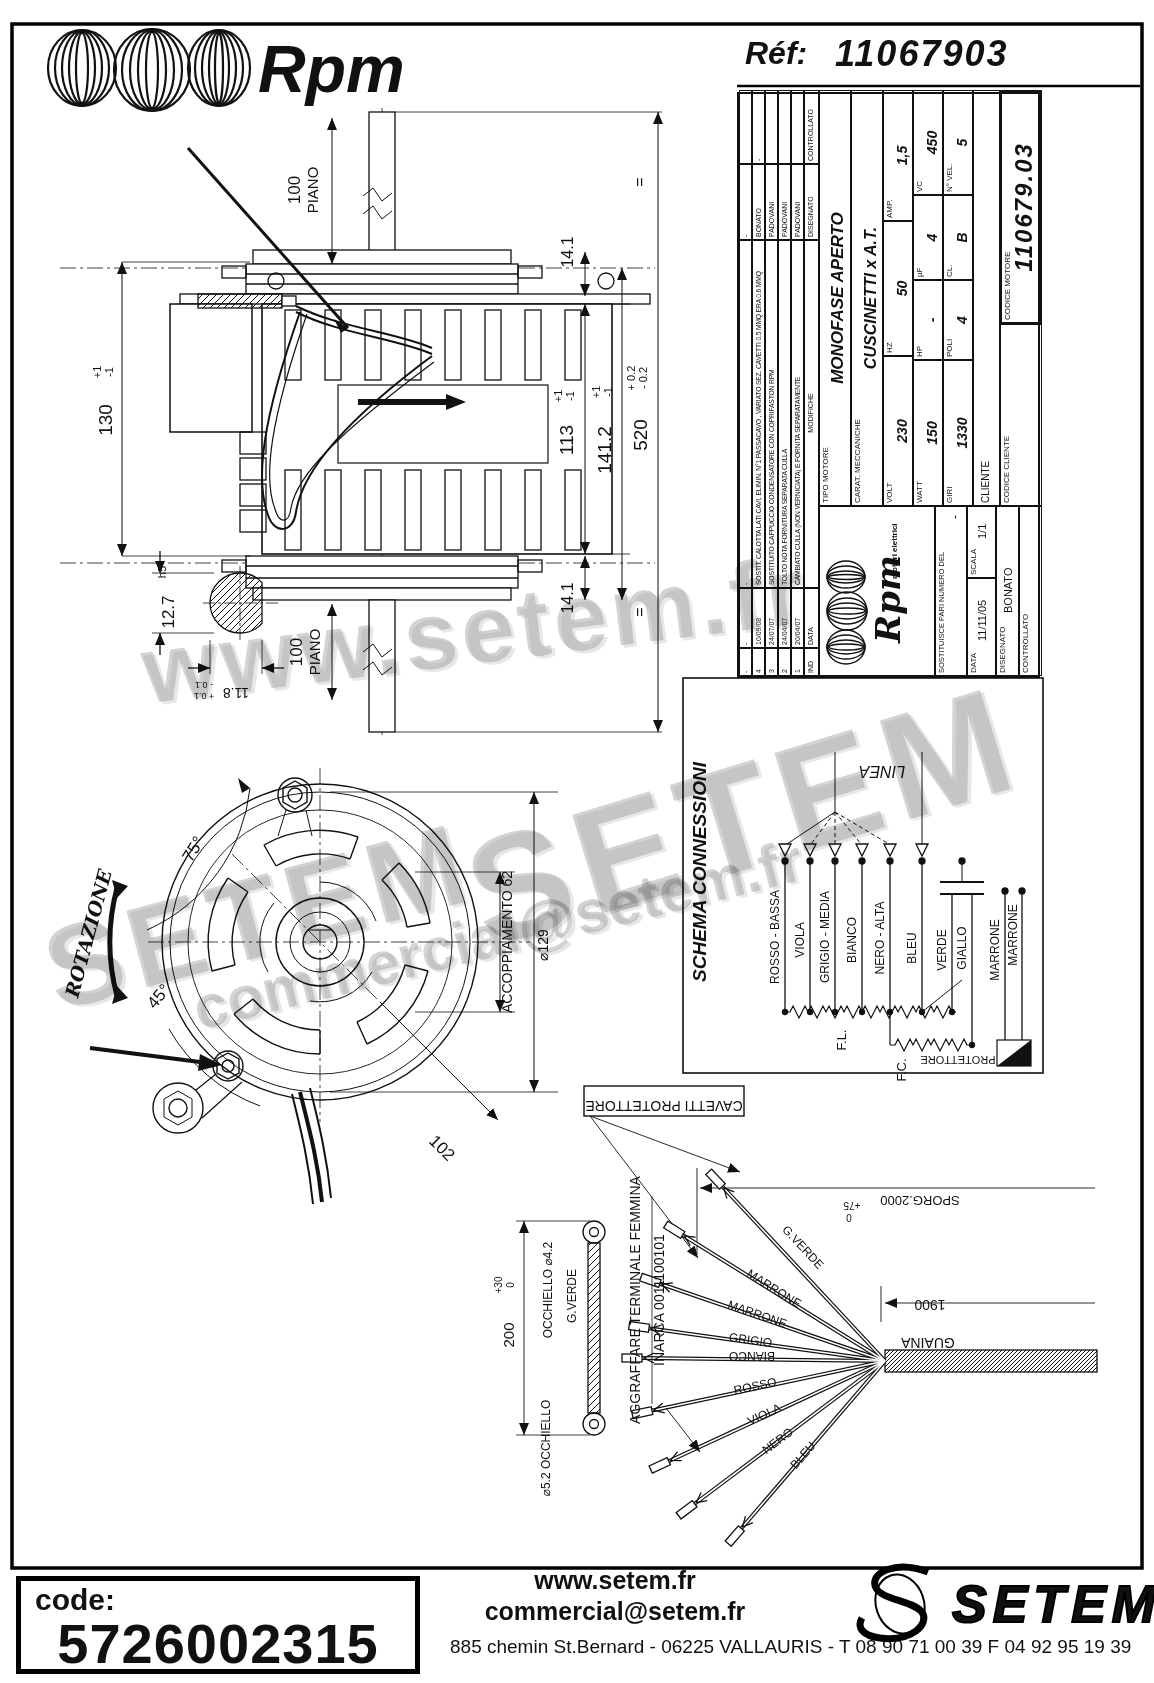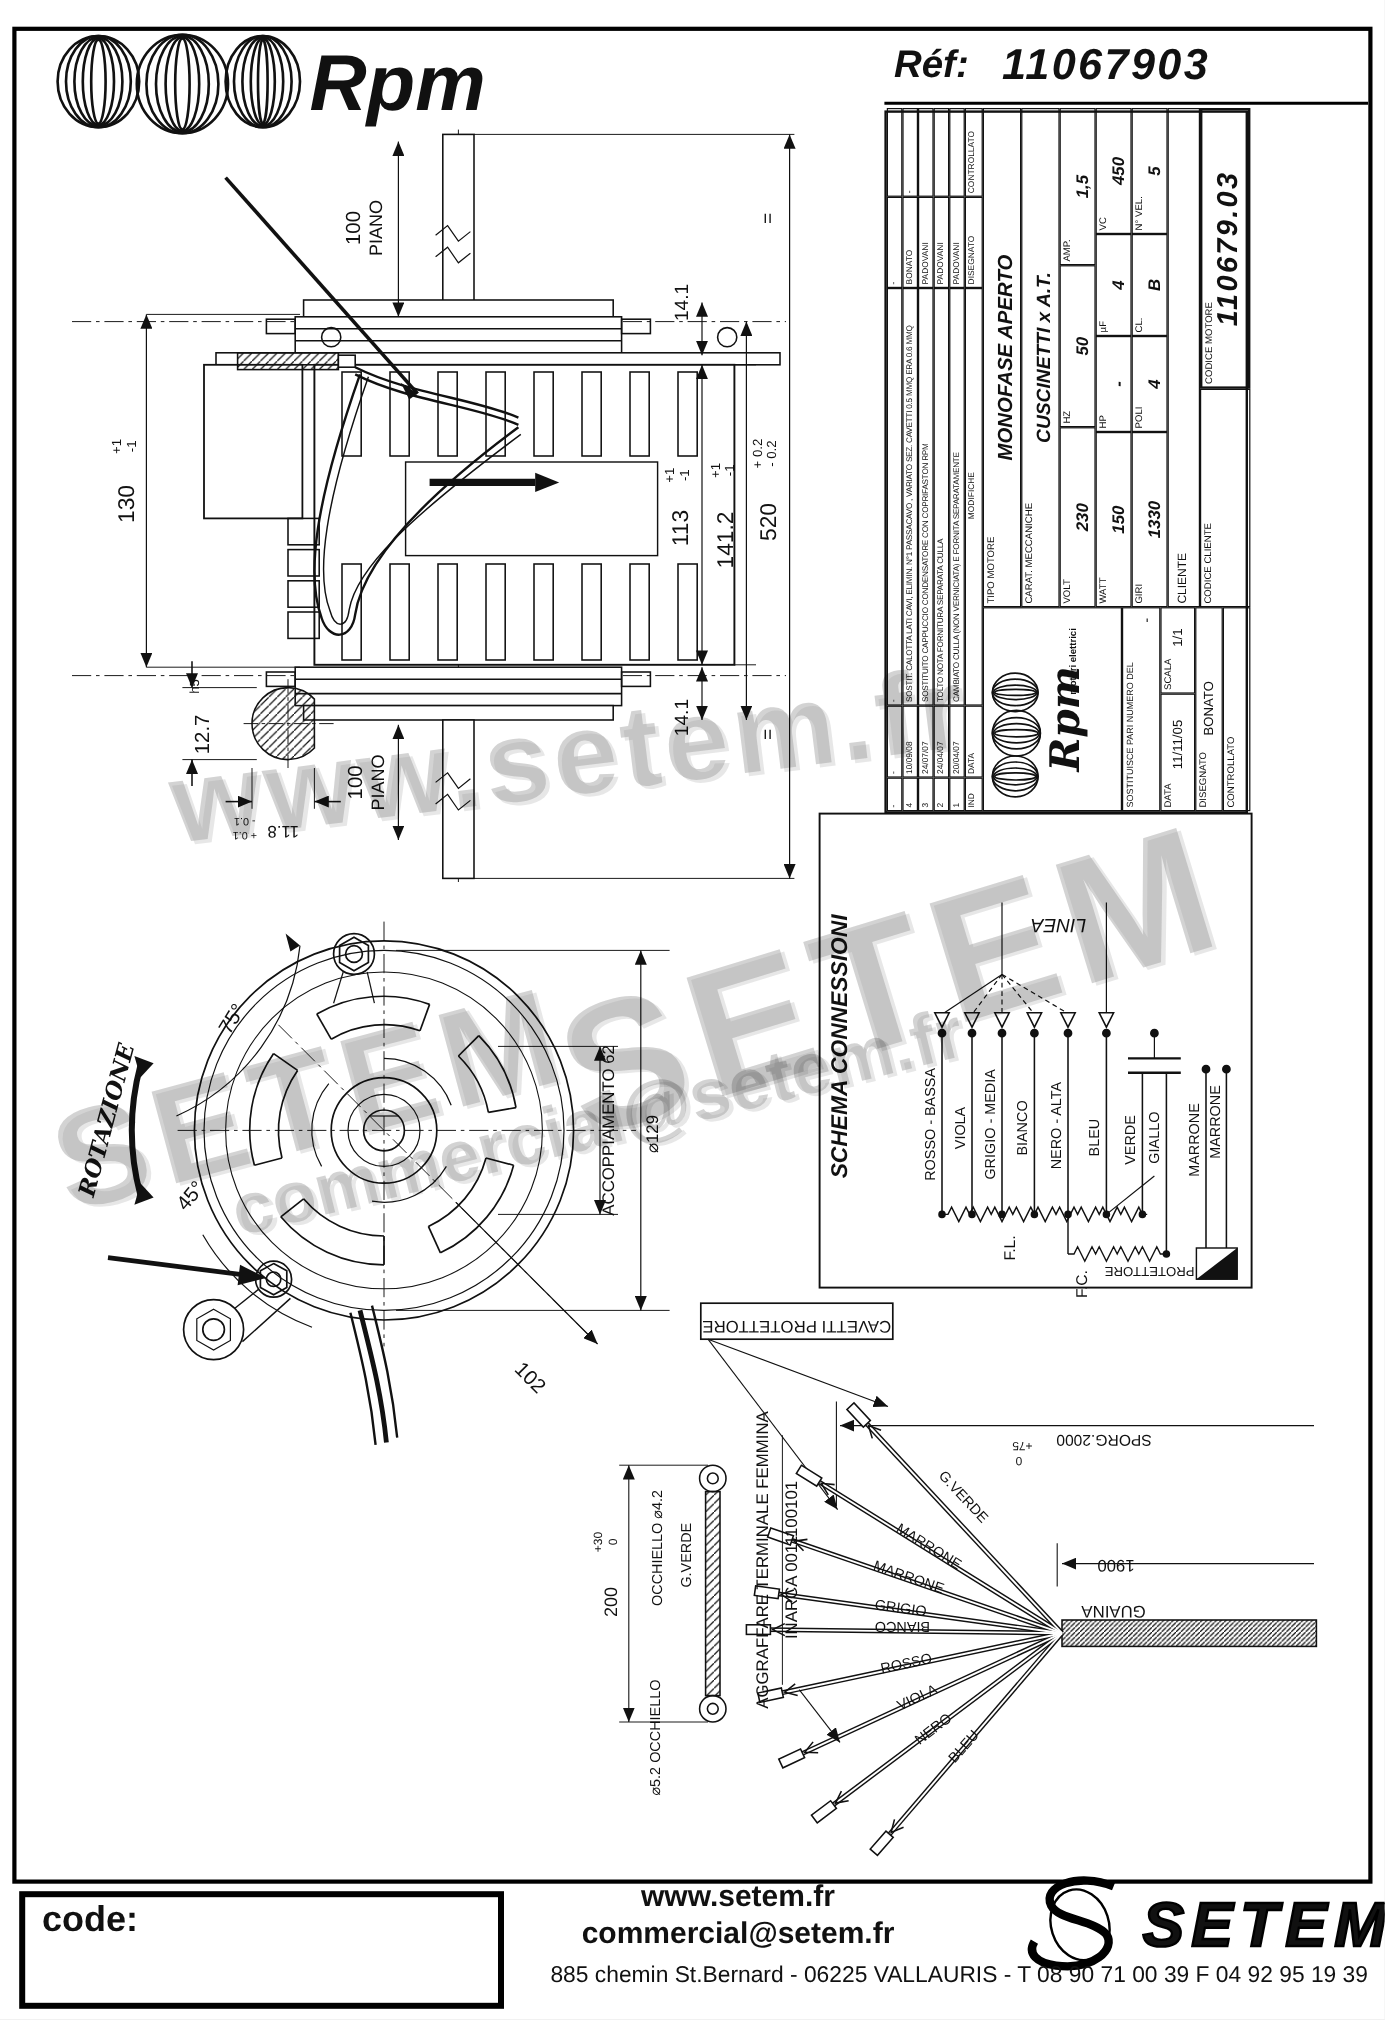--- a/index.html
+++ b/index.html
@@ -21,21 +21,21 @@
   
   .wm{position:absolute;z-index:6;pointer-events:none;color:rgba(150,150,150,0.42);
       font-weight:bold;white-space:nowrap;mix-blend-mode:multiply;
       text-shadow:3px 3px 0 rgba(120,120,120,0.18);}
   
   .codebox{position:absolute;left:16px;top:1576px;width:404px;height:98px;border:5px solid #000;
            box-sizing:border-box;z-index:4;background:#fff;}
   .codebox .clabel{position:absolute;left:14px;top:2px;font-size:30px;font-weight:bold;}
   .codebox .cnum{position:absolute;left:0;right:0;top:30px;text-align:center;font-size:56px;font-weight:bold;letter-spacing:1px;}
   .fmid{position:absolute;z-index:4;text-align:center;font-weight:bold;font-size:25px;width:330px;left:450px;}
-  .faddr{position:absolute;z-index:4;left:450px;top:1636px;width:690px;text-align:right;font-size:19px;}
+  .faddr{position:absolute;z-index:4;left:450px;top:1636px;width:690px;text-align:left;font-size:19px;}
 </style>
 </head>
 <body>
 
 <div class="page">
 
   <svg width="1154" height="1683" viewBox="0 0 1154 1683" style="position:absolute;left:0;top:0;z-index:1;">
     <defs>
       <pattern id="hatch" patternUnits="userSpaceOnUse" width="7" height="7">
         <path d="M0,7 L7,0" stroke="#111" stroke-width="1"></path>
@@ -625,18 +625,19 @@
     </div>
   </div>
 
   <div class="wm" style="left:140px;top:575px;font-size:96px;letter-spacing:4px;transform:rotate(-7deg);">www.setem.fr</div>
   <div class="wm" style="left:460px;top:730px;font-size:150px;letter-spacing:10px;transform:rotate(-17deg);">SETEM</div>
   <div class="wm" style="left:185px;top:900px;font-size:60px;transform:rotate(-14deg);">commercial@setem.fr</div>
   <div class="wm" style="left:40px;top:850px;font-size:115px;letter-spacing:8px;transform:rotate(-15deg);">SETEM</div>
 
   <div class="codebox">
     <div class="clabel">code:</div>
+    <div class="cnum">5726002315</div>
   </div>
   <div class="fmid" style="top:1566px;">www.setem.fr</div>
   <div class="fmid" style="top:1597px;">commercial@setem.fr</div>
   <div class="faddr">885 chemin St.Bernard  -  06225 VALLAURIS  -  T 08 90 71 00 39   F 04 92 95 19 39</div>
 
 </div>
 
 </body></html>

